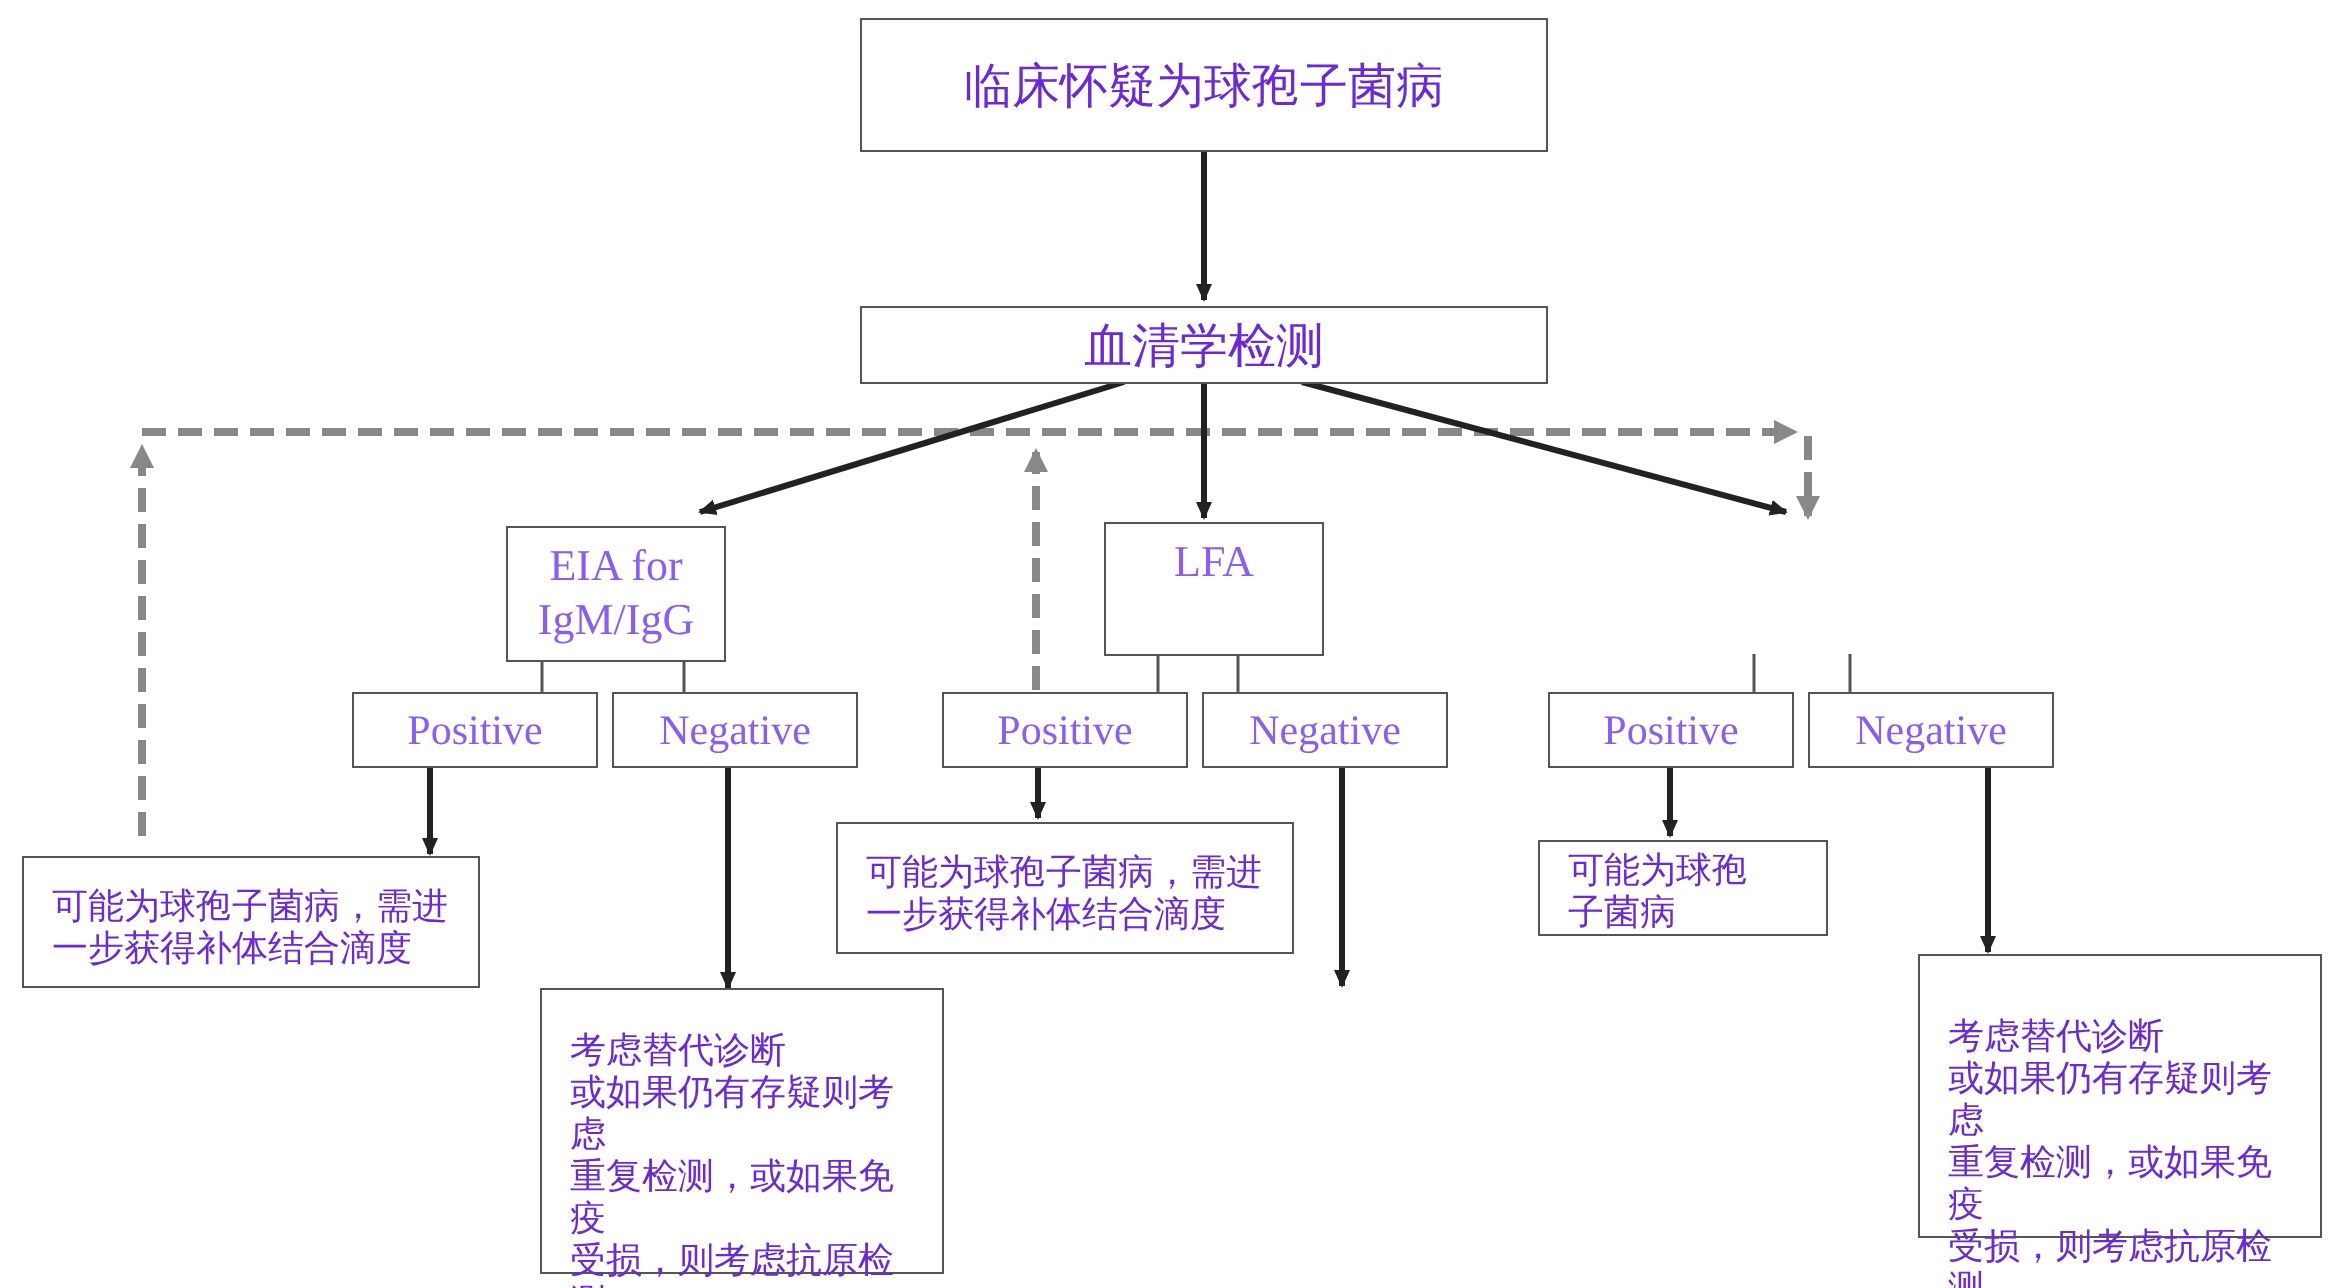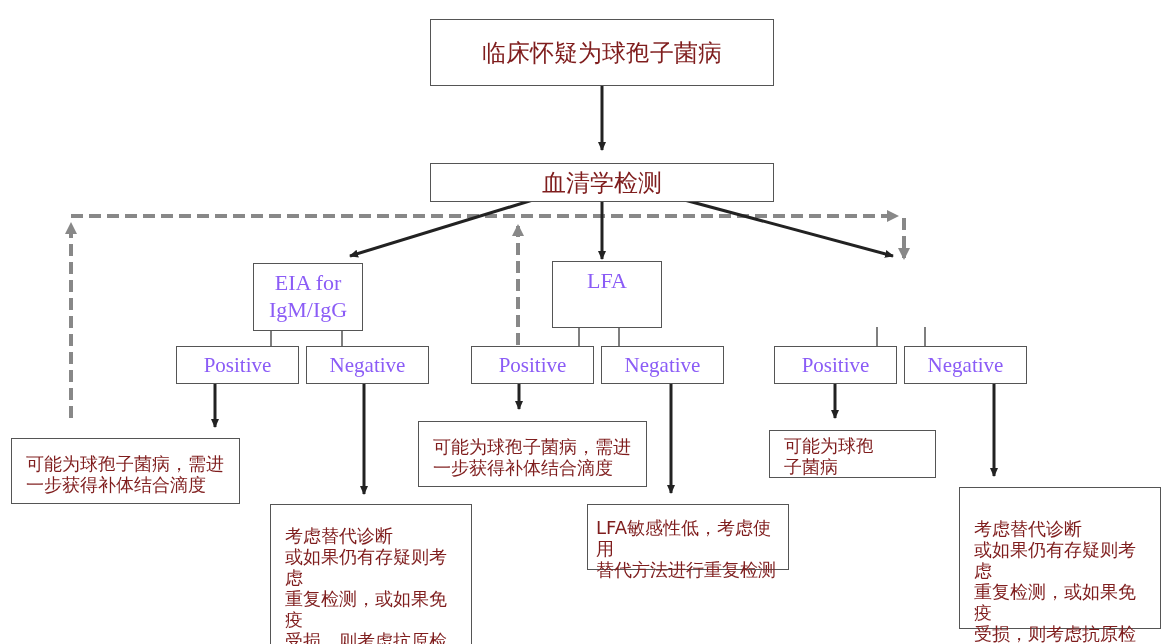--- a/index.html
+++ b/index.html
@@ -1,20 +1,20 @@
 <!DOCTYPE html>
 <html><head>
 <meta charset="utf-8">
 <style>
   html, body { margin:0; padding:0; background:#ffffff; }
   #canvas { position:relative; width:1172px; height:644px; overflow:hidden; background:#fff; }
   svg.links { position:absolute; left:0; top:0; width:1172px; height:644px; }
   .box { position:absolute; box-sizing:border-box; border:1.5px solid #555; background:#fff; }
   .serif { font-family:"Liberation Serif","DejaVu Serif",serif; color:#8b5cf6; }
-  .cjk { font-family:"DejaVu Sans",sans-serif; color:#7f1d1d;margin-top:10px; }
+  .cjk { font-family:"DejaVu Sans",sans-serif; color:#6d28d9; }
   .center { display:flex; align-items:center; justify-content:center; text-align:center; }
   .title { font-size:24px; }
   .sero { font-size:24px; }
   .test { font-size:22px; line-height:27px; }
   .res { font-size:21px; }
   .note { font-size:18px; line-height:21px; padding:0 14px; }
 </style>
 </head>
 <body>
 
@@ -94,32 +94,28 @@
   <div class="box center serif res" style="left:471px;top:346px;width:123px;height:38px;">
     <span>Positive</span>
   </div>
   <div class="box center serif res" style="left:601px;top:346px;width:123px;height:38px;">
     <span>Negative</span>
   </div>
   <div class="box cjk note" style="left:418px;top:411px;width:229px;height:66px;padding-top:14px;">
     <div>可能为球孢子菌病，需进</div>
     <div>一步获得补体结合滴度</div>
   </div>
-  <div class="box cjk note" style="left:587px;top:494px;width:202px;height:66px;padding:12px 8px 0 8px;">
-    <div>LFA敏感性低，考虑使用</div>
-    <div>替代方法进行重复检测</div>
-  </div>
 
   <div class="box center serif res" style="left:774px;top:346px;width:123px;height:38px;">
     <span>Positive</span>
   </div>
   <div class="box center serif res" style="left:904px;top:346px;width:123px;height:38px;">
     <span>Negative</span>
   </div>
-  <div class="box cjk note" style="left:769px;top:420px;width:167px;height:48px;padding-top:4px;">
+  <div class="box cjk note" style="left:769px;top:420px;width:145px;height:48px;padding-top:4px;">
     <div>可能为球孢</div>
     <div>子菌病</div>
   </div>
   <div class="box cjk note" style="left:959px;top:477px;width:202px;height:142px;padding-top:30px;">
     <div>考虑替代诊断</div>
     <div>或如果仍有存疑则考虑</div>
     <div>重复检测，或如果免疫</div>
     <div>受损，则考虑抗原检测</div>
   </div>
 </div>

